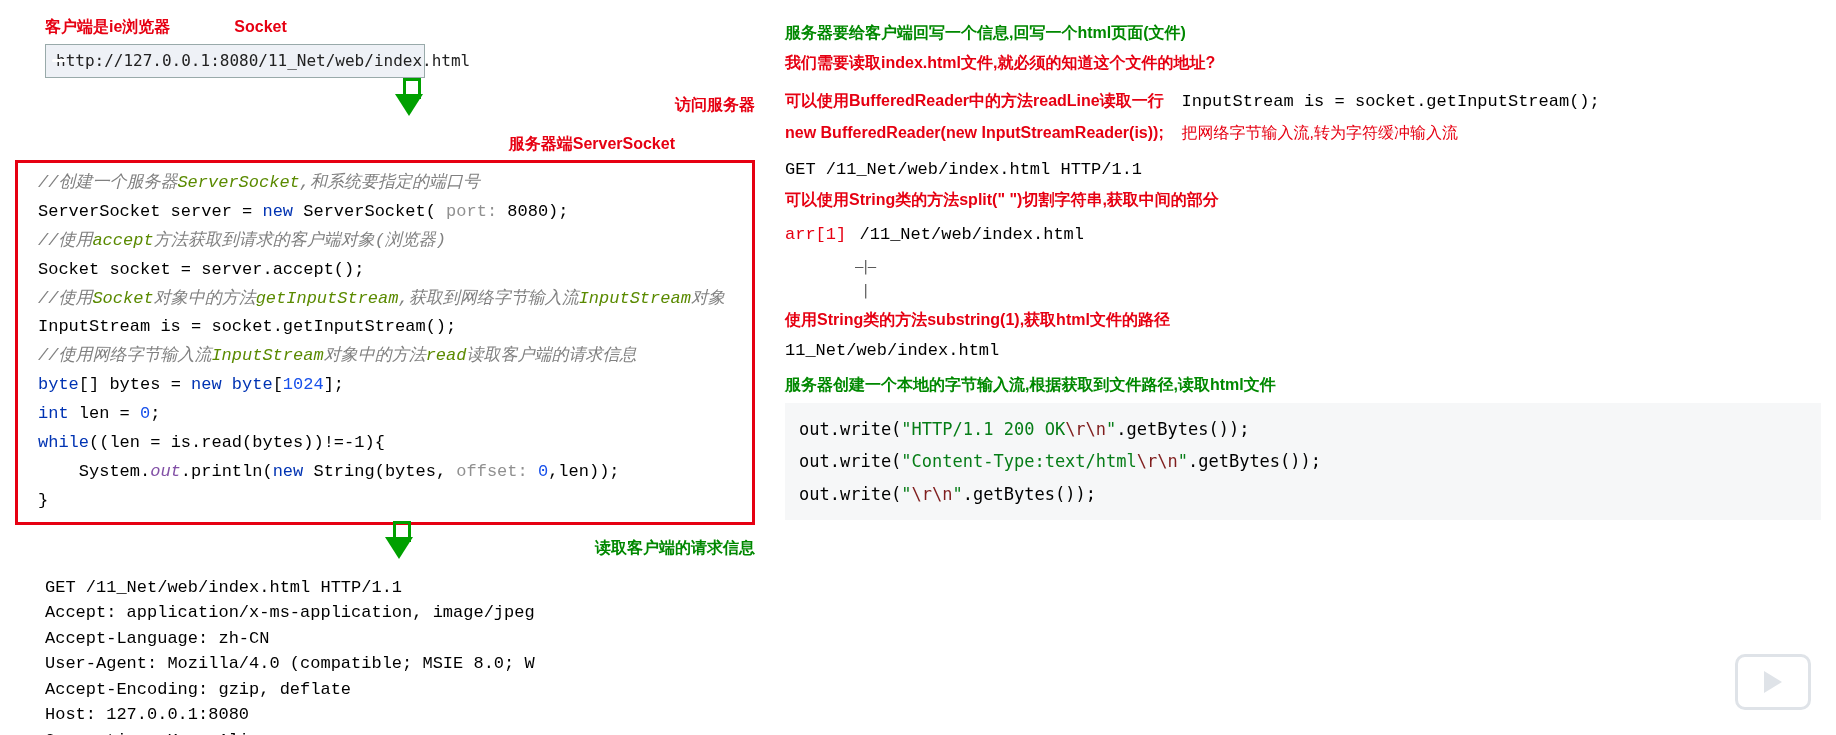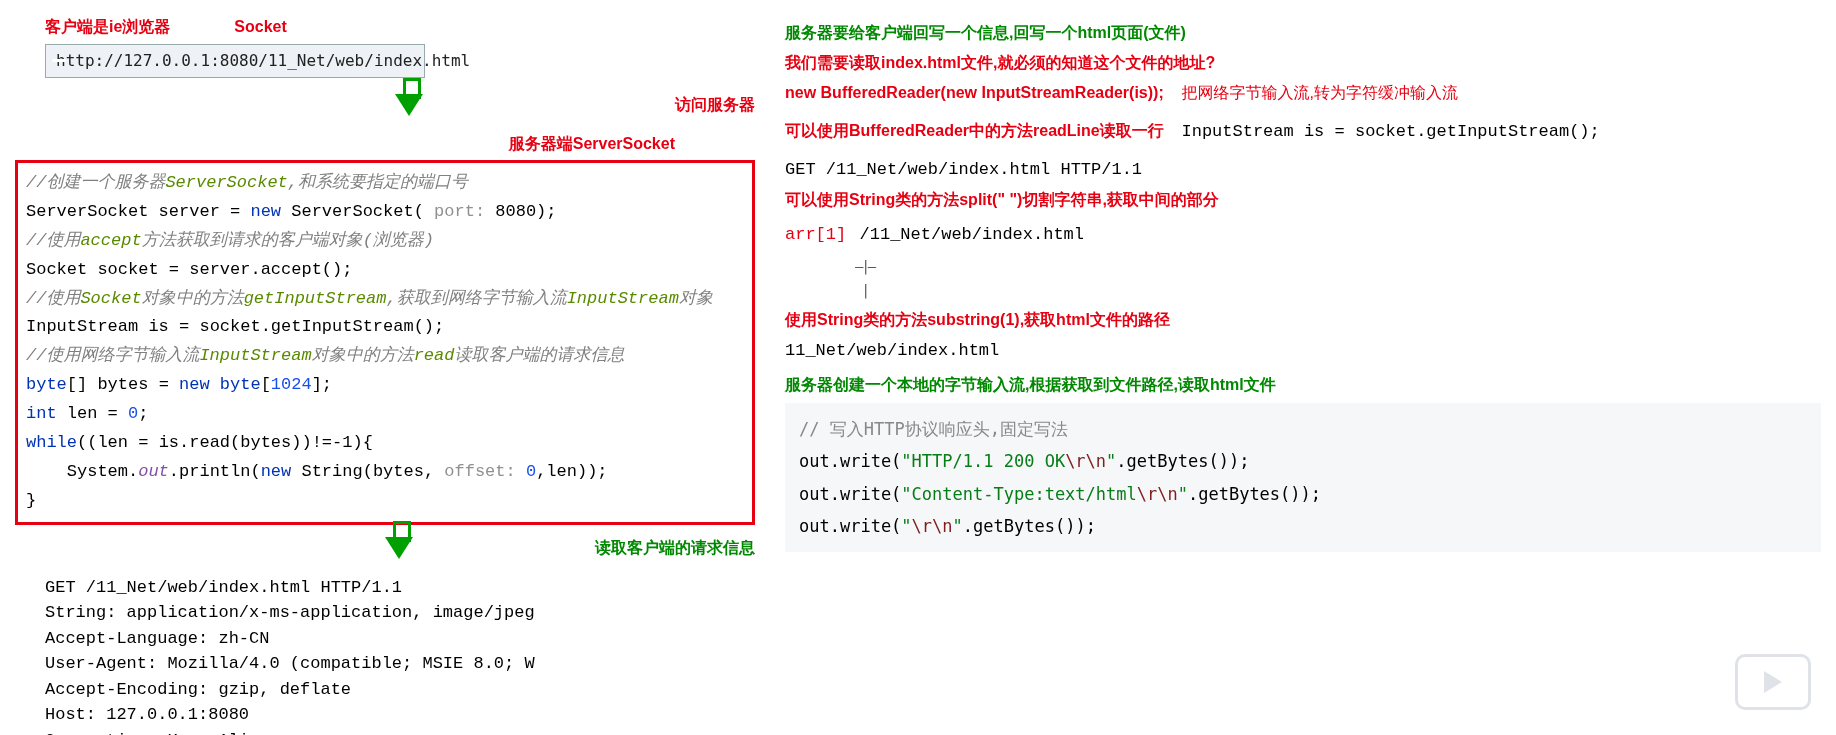--- a/index.html
+++ b/index.html
@@ -35,21 +35,21 @@
   .ie-ico::after{content:"";position:absolute;left:2px;top:7px;width:14px;height:3px;background:#fff;border-radius:2px;}
   .url-text { font-family: Consolas, monospace; font-size:16px; color:#222;}
   .arrow-down {
     width:0;height:0;border-left:14px solid transparent;border-right:14px solid transparent;
     border-top:22px solid #00a000; position:relative; margin:6px auto;
   }
   .arrow-down::before{content:"";position:absolute;top:-38px;left:-6px;width:12px;height:18px;
     border:3px solid #00a000;border-bottom:none;}
   .arrow-wrap{display:flex;align-items:center;gap:32px;margin-left:160px;margin-top:6px;}
   .red-box {
-    border:3px solid #e60012; padding:6px 8px; margin-top:4px;
+    border:3px solid #e60012; padding:6px 20px; margin-top:4px;
   }
   .red-box .mono { line-height:1.7; font-size:17px;}
   .server-label{ text-align:right; padding-right:80px; margin-top:10px;}
   .http-dump { margin-left:30px; margin-top:10px;}
   .right-col > div { margin:6px 0; }
   .underline-red { border-bottom:3px solid #e60012; padding-bottom:1px;}
   .code-light {
     background:#f6f7f8; padding:10px 14px; margin-top:4px;
     font-family: Consolas, monospace; font-size:17px; line-height:1.9;
   }
@@ -102,55 +102,54 @@
 <span>    System.</span><span class="purple-it">out</span><span>.println(</span><span class="blue-kw">new </span><span>String(bytes, </span><span class="gray-hint">offset: </span><span style="color:#1750eb">0</span><span>,len));</span>
 <span>}</span></div>
   </div>
 
   <div class="arrow-wrap" style="margin-left:220px">
     <div class="arrow-down"></div>
     <span class="green">读取客户端的请求信息</span>
   </div>
 
   <div class="http-dump mono"><span>GET /11_Net/web/index.html HTTP/1.1</span>
-<span>String: application/x-ms-application, image/jpeg</span>
+<span>Accept: application/x-ms-application, image/jpeg</span>
 <span>Accept-Language: zh-CN</span>
 <span>User-Agent: Mozilla/4.0 (compatible; MSIE 8.0; W</span>
 <span>Accept-Encoding: gzip, deflate</span>
 <span>Host: 127.0.0.1:8080</span>
 <span>Connection: Keep-Alive</span></div>
 </div>
 
 <div class="right-col">
   <div class="green">服务器要给客户端回写一个信息,回写一个html页面(文件)</div>
   <div class="red">我们需要读取index.html文件,就必须的知道这个文件的地址?</div>
+  <div style="margin-top:14px">
+    <span class="red">可以使用BufferedReader中的方法readLine读取一行</span>
+    &nbsp;&nbsp;
+    <span class="mono">InputStream is = socket.getInputStream();</span>
+  </div>
   <div>
     <span class="red">new BufferedReader(new InputStreamReader(is));</span>
     &nbsp;&nbsp;
     <span class="red" style="font-weight:normal">把网络字节输入流,转为字符缓冲输入流</span>
-  </div>
-  <div style="margin-top:14px">
-    <span class="red">可以使用BufferedReader中的方法readLine读取一行</span>
-    &nbsp;&nbsp;
-    <span class="mono">InputStream is = socket.getInputStream();</span>
   </div>
   <div class="mono" style="margin-top:12px">GET /11_Net/web/index.html HTTP/1.1</div>
   <div class="red">可以使用String类的方法split(" ")切割字符串,获取中间的部分</div>
   <div style="margin-top:10px">
     <span class="red mono" style="font-weight:normal">arr[1]</span>
     &nbsp;
     <span class="mono">/11_Net/web/index.html</span>
   </div>
   <div style="margin-left:70px"><span class="cursor-plus">—|—<br>&nbsp;|</span></div>
   <div class="red">使用String类的方法substring(1),获取html文件的路径</div>
   <div class="mono">11_Net/web/index.html</div>
   <div class="green" style="margin-top:10px">服务器创建一个本地的字节输入流,根据获取到文件路径,读取html文件</div>
 
   <div class="code-light">
-    <div class="cmt">// 写入HTTP协议响应头,固定写法</div>
     <div><span>out.write(</span><span class="str">"HTTP/1.1 200 OK</span><span class="esc">\r\n</span><span class="str">"</span><span>.getBytes());</span></div>
     <div><span>out.write(</span><span class="str">"Content-Type:text/html</span><span class="esc">\r\n</span><span class="str">"</span><span>.getBytes());</span></div>
     <div><span>out.write(</span><span class="str">"</span><span class="esc">\r\n</span><span class="str">"</span><span>.getBytes());</span></div>
   </div>
 
 </div>
 
 <div class="play-corner"></div>
 
 </body></html>

